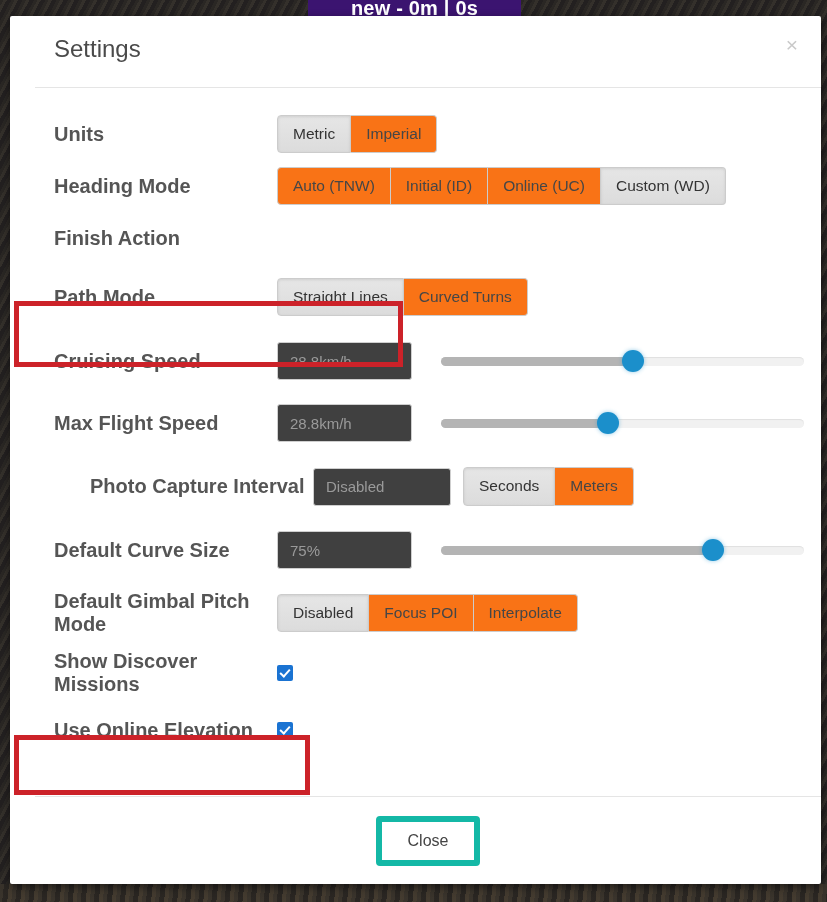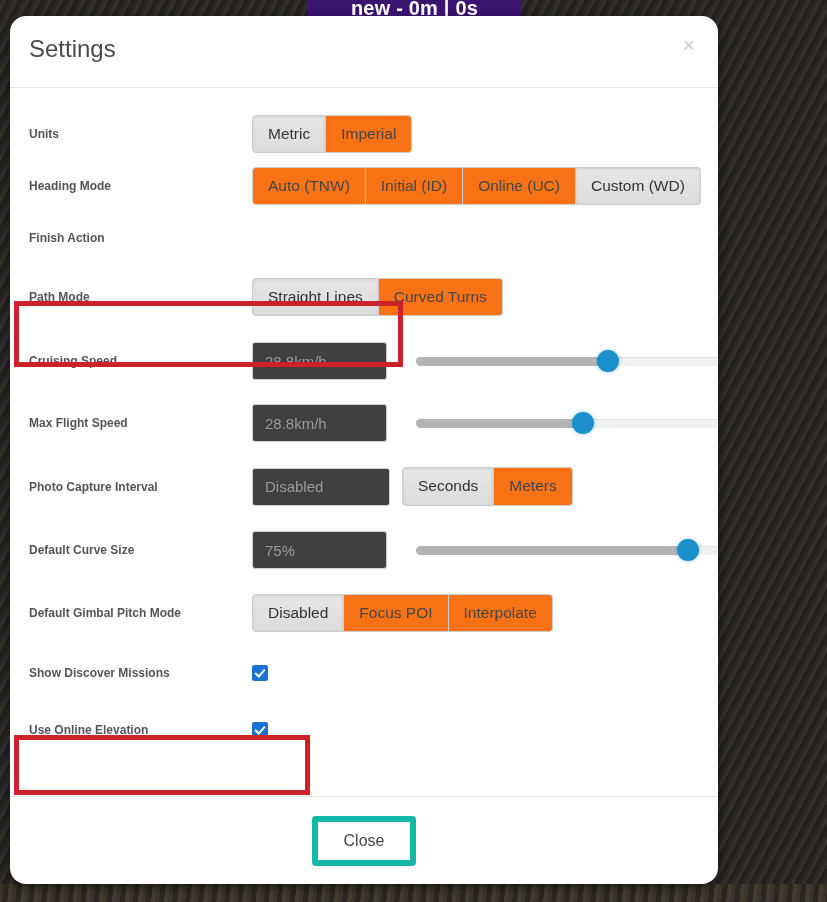--- a/index.html
+++ b/index.html
@@ -40,26 +40,27 @@
     left: 0; bottom: 0; width: 100%; height: 18px;
     background:
       repeating-linear-gradient(96deg, #3a342c 0 4px, #2a2622 4px 9px, #453c30 9px 13px);
     opacity: .95;
   }
 
   
   #modal {
     position: absolute;
     left: 10px; top: 16px;
-    width: 708px; height: 868px;
+    width: 811px; height: 868px;
     background: #ffffff;
-    border-radius: 16px;
+    border-radius: 2px;
     box-shadow: 0 3px 9px rgba(0,0,0,.5);
     display: flex;
     flex-direction: column;
+    padding-left: 25px;
   }
 
   #modal-header {
     height: 72px;
     border-bottom: 1px solid #e5e5e5;
     position: relative;
     flex: 0 0 auto;
   }
   #modal-title {
     position: absolute;
@@ -88,21 +89,21 @@
 
   .row {
     display: flex;
     align-items: center;
     min-height: 52px;
     position: relative;
   }
   .row-label {
     width: 223px;
     flex: 0 0 223px;
-    font-size: 12px;
+    font-size: 20px;
     color: #555555;
     font-weight: bold;
   }
   .row-control {
     display: flex;
     align-items: center;
     flex: 1 1 auto;
   }
 
   
@@ -301,21 +302,21 @@
       <div class="row-control">
         <input class="txt-input" type="text" placeholder="28.8km/h" style="">
         <div class="slider-wrap">
           <div class="slider-track"></div>
           <div class="slider-fill" style="width:46%"></div>
           <div class="slider-thumb" style="left:46%"></div>
         </div>
       </div>
     </div>
 
-    <div class="row" style="min-height:65px;">
+    <div class="row" style="min-height:65px;margin-left:36px;">
       <div class="row-label">Photo Capture Interval</div>
       <div class="row-control">
         <input class="txt-input" type="text" style="width: 138px;" placeholder="Disabled">
         <div class="btn-group" style="margin-left:12px;">
           <button class="seg-btn active">Seconds</button>
           <button class="seg-btn">Meters</button>
         </div>
       </div>
     </div>
 

